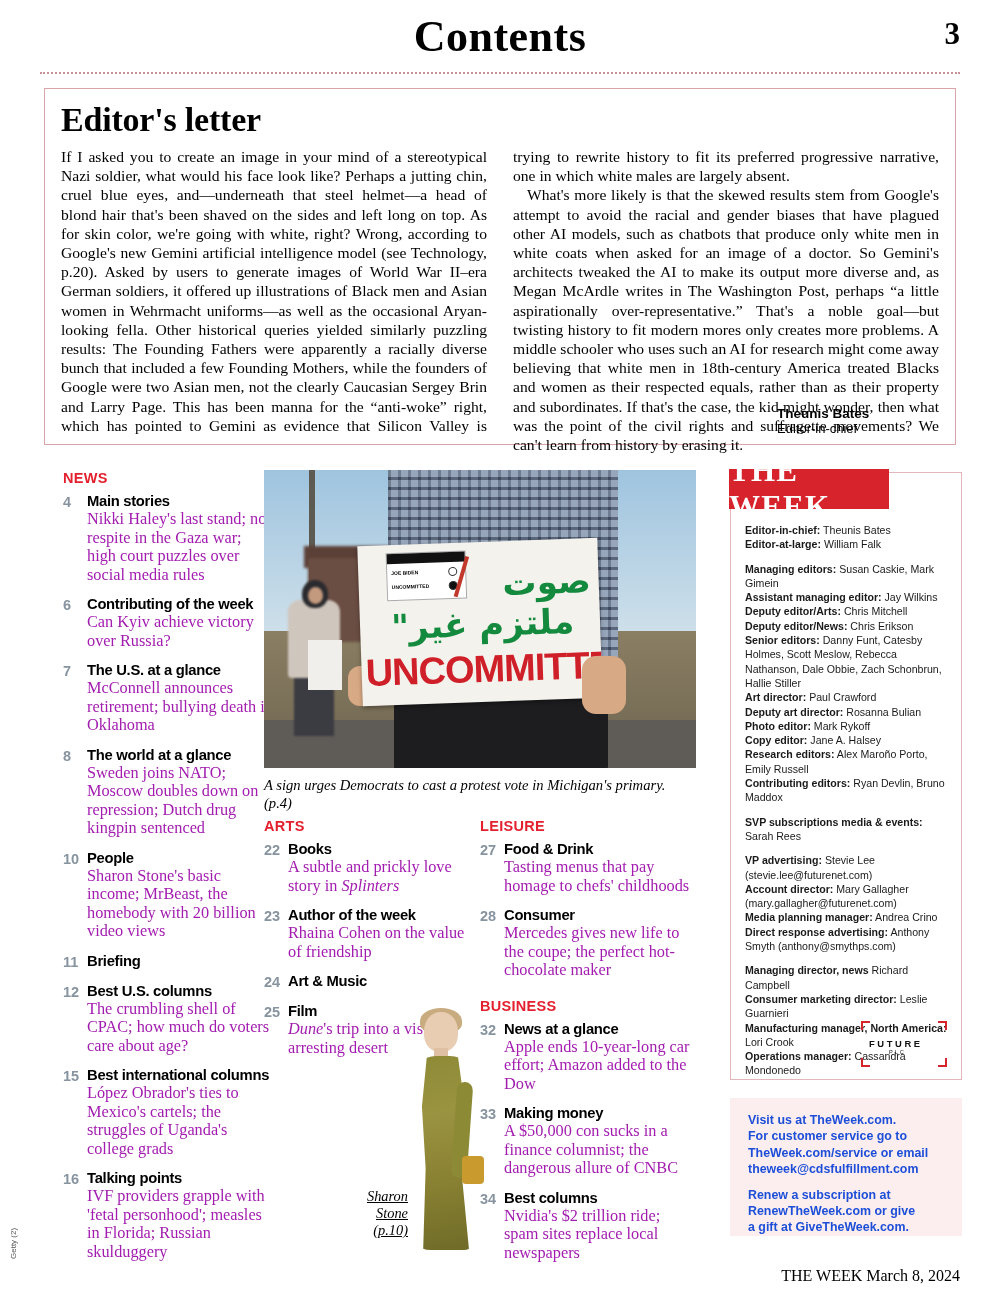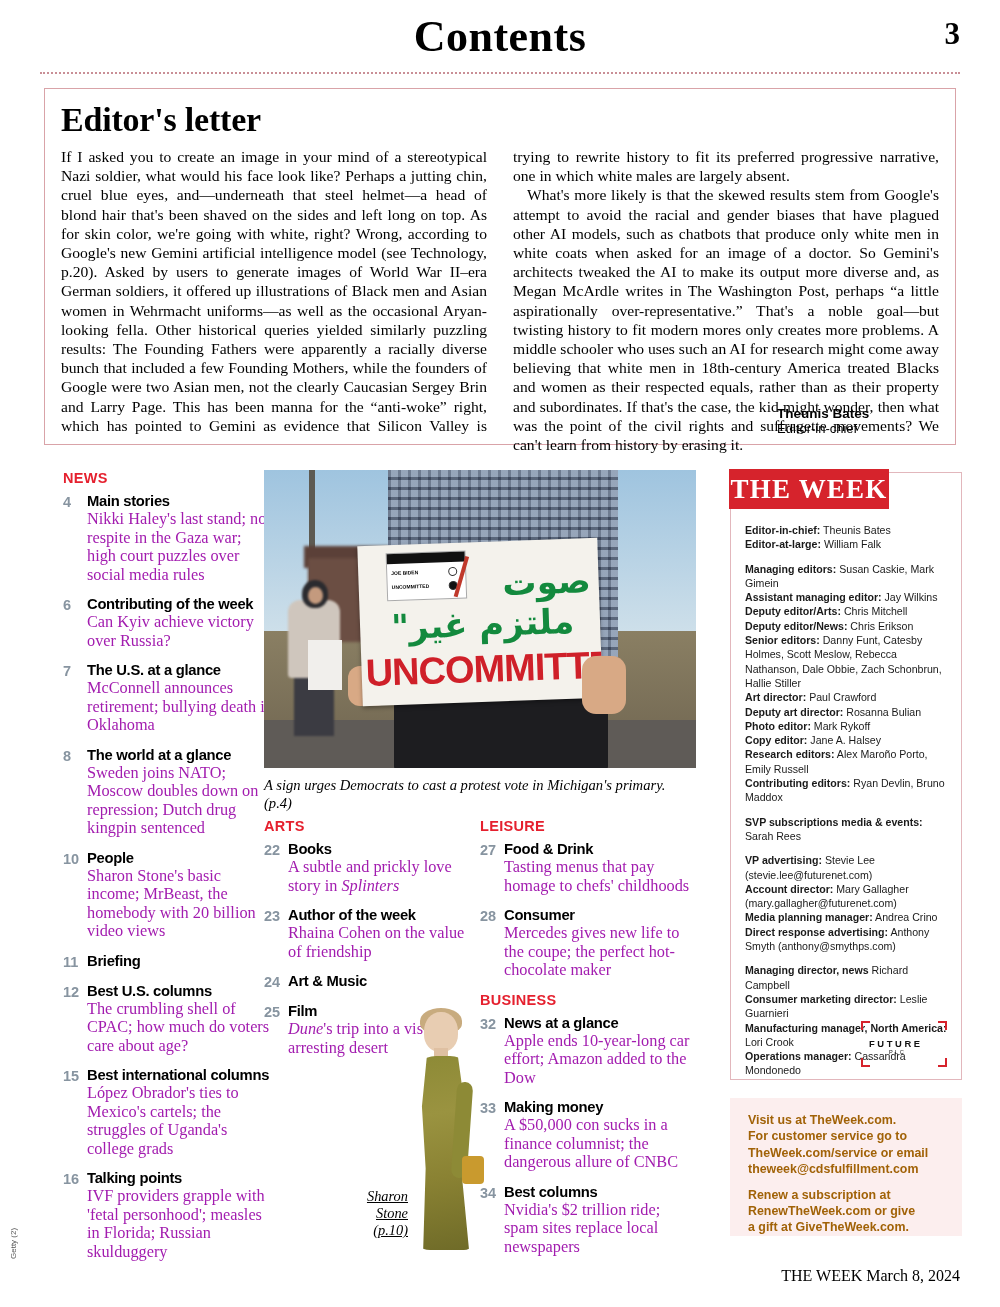--- a/index.html
+++ b/index.html
@@ -194,21 +194,21 @@
 
   
   .mast-box {
     position: absolute; left: 730px; top: 472px; width: 232px; height: 608px;
     border: 1.2px solid #e2b7bc; background: #fff; padding: 0;
   }
   .mast-logo {
     position: absolute; left: -2px; top: -4px; width: 160px; height: 40px;
     background: #d6232c; color: #fff;
     font-family: "Liberation Serif", serif; font-weight: 700;
-    font-size: 27px; letter-spacing: 1.2px;
+    font-size: 31px; letter-spacing: 1.2px;
     display: flex; align-items: center; justify-content: center;
   }
   .mast-body {
     padding: 50px 14px 8px 14px;
     font-family: "Liberation Sans", sans-serif;
     font-size: 10.6px; line-height: 14.3px; color: #1a1a1a;
   }
   .mast-body .ln { margin: 0; }
   .mast-body b { font-weight: 700; }
   .mast-gap { height: 10px; }
@@ -229,21 +229,21 @@
   .fl-tl { left: 0;  top: 0;  border-left: 2px solid #d6232c; border-top: 2px solid #d6232c; }
   .fl-tr { right: 0; top: 0;  border-right: 2px solid #d6232c; border-top: 2px solid #d6232c; }
   .fl-bl { left: 0;  bottom: 0; border-left: 2px solid #d6232c; border-bottom: 2px solid #d6232c; }
   .fl-br { right: 0; bottom: 0; border-right: 2px solid #d6232c; border-bottom: 2px solid #d6232c; }
 
   
   .visit-box {
     position: absolute; left: 730px; top: 1098px; width: 232px; height: 138px;
     background: #fceeee; padding: 14px 14px 10px 18px;
     font-family: "Liberation Sans", sans-serif;
-    font-weight: 700; font-size: 12.4px; line-height: 16.4px; color: #a16207;
+    font-weight: 700; font-size: 12.4px; line-height: 16.4px; color: #1d4ed8;
   }
   .visit-box p { margin: 0; }
   .visit-box .p2 { margin-top: 9px; }
 
   
   .footer {
     position: absolute; right: 40px; bottom: 22px;
     font-family: "Liberation Serif", serif; font-size: 16px;
   }
   .credit {
@@ -434,21 +434,21 @@
         </div>
       </div>
       <div class="toc-item">
         <div class="toc-num">28</div>
         <div class="toc-body">
           <div class="toc-title">Consumer</div>
           <div class="toc-desc">Mercedes gives new life to the coupe; the perfect hot-chocolate maker</div>
         </div>
       </div>
     </div>
-  <div class="sect-head" style="margin-top:12px;">BUSINESS</div>
+  <div class="sect-head" style="margin-top:18px;">BUSINESS</div>
   <div id="list-business">
       <div class="toc-item">
         <div class="toc-num">32</div>
         <div class="toc-body">
           <div class="toc-title">News at a glance</div>
           <div class="toc-desc">Apple ends 10-year-long car effort; Amazon added to the Dow</div>
         </div>
       </div>
       <div class="toc-item">
         <div class="toc-num">33</div>

